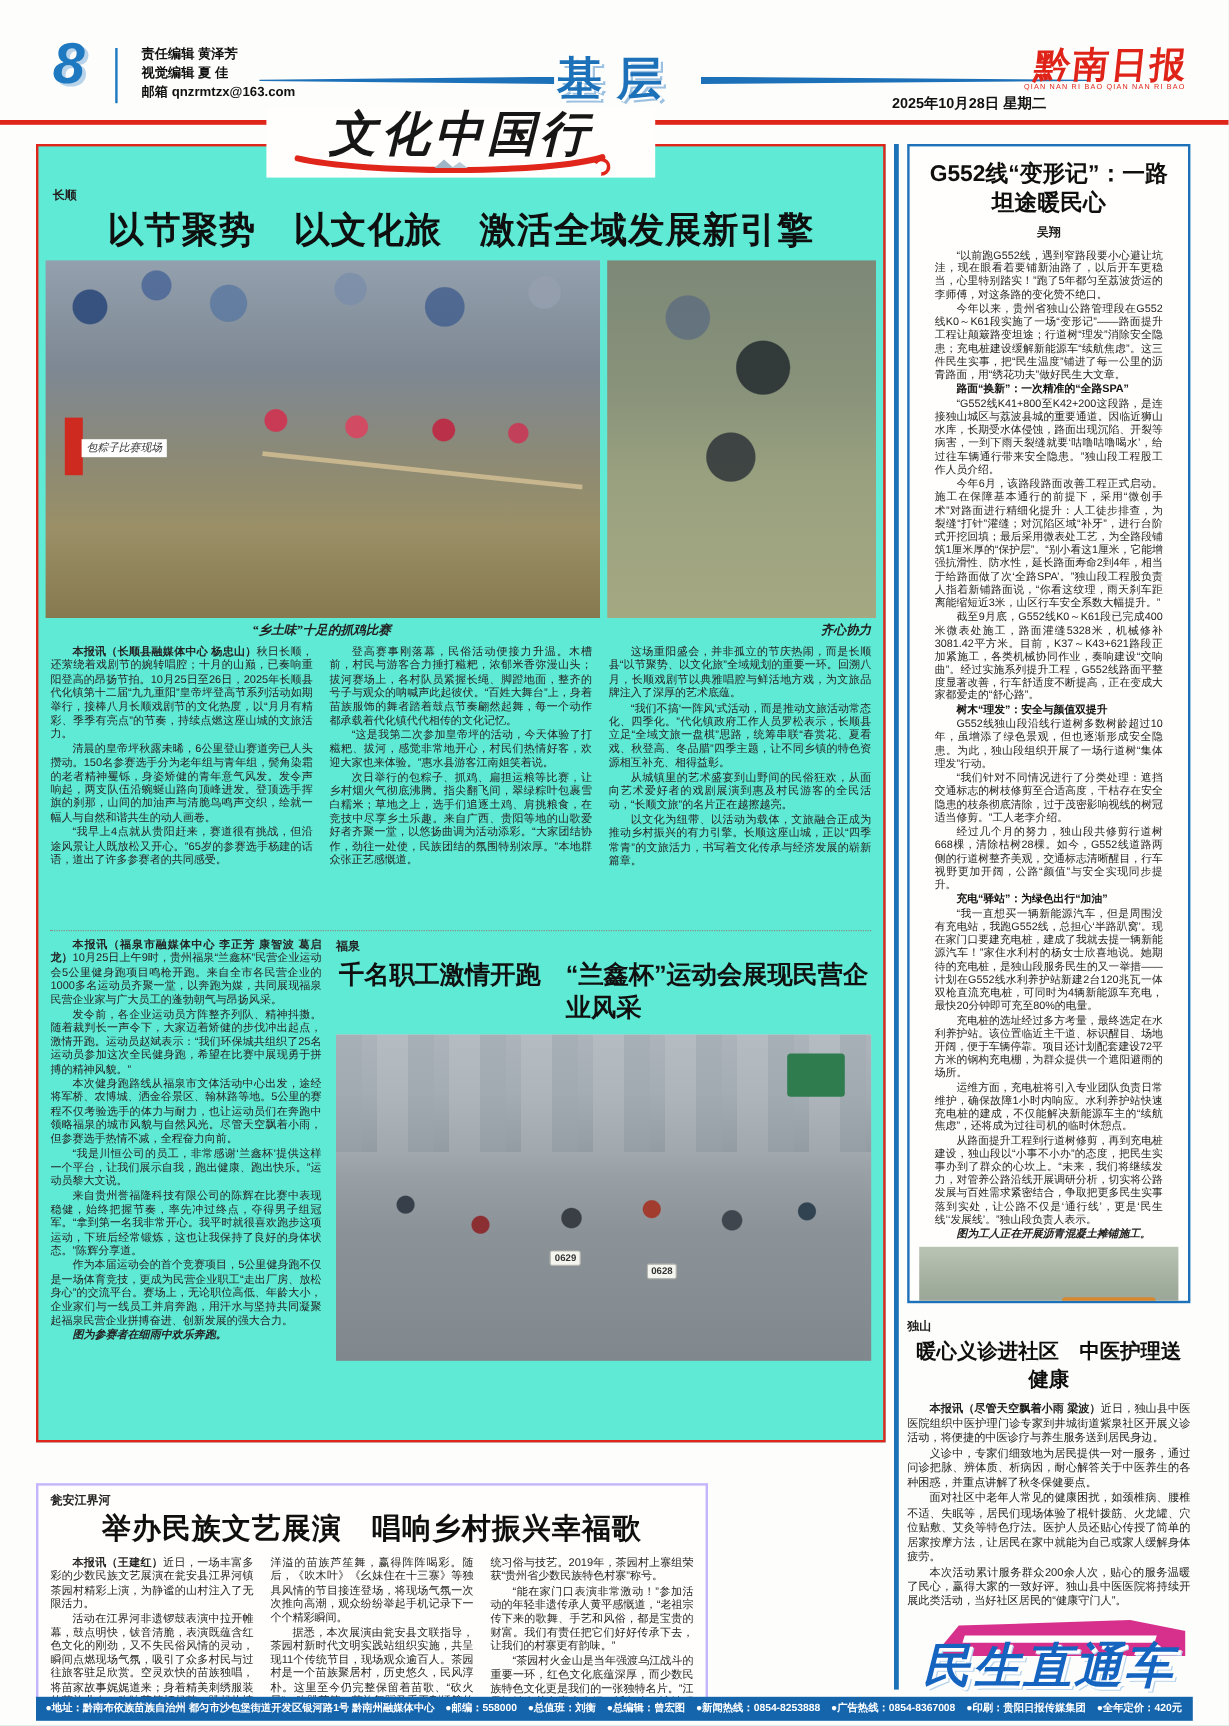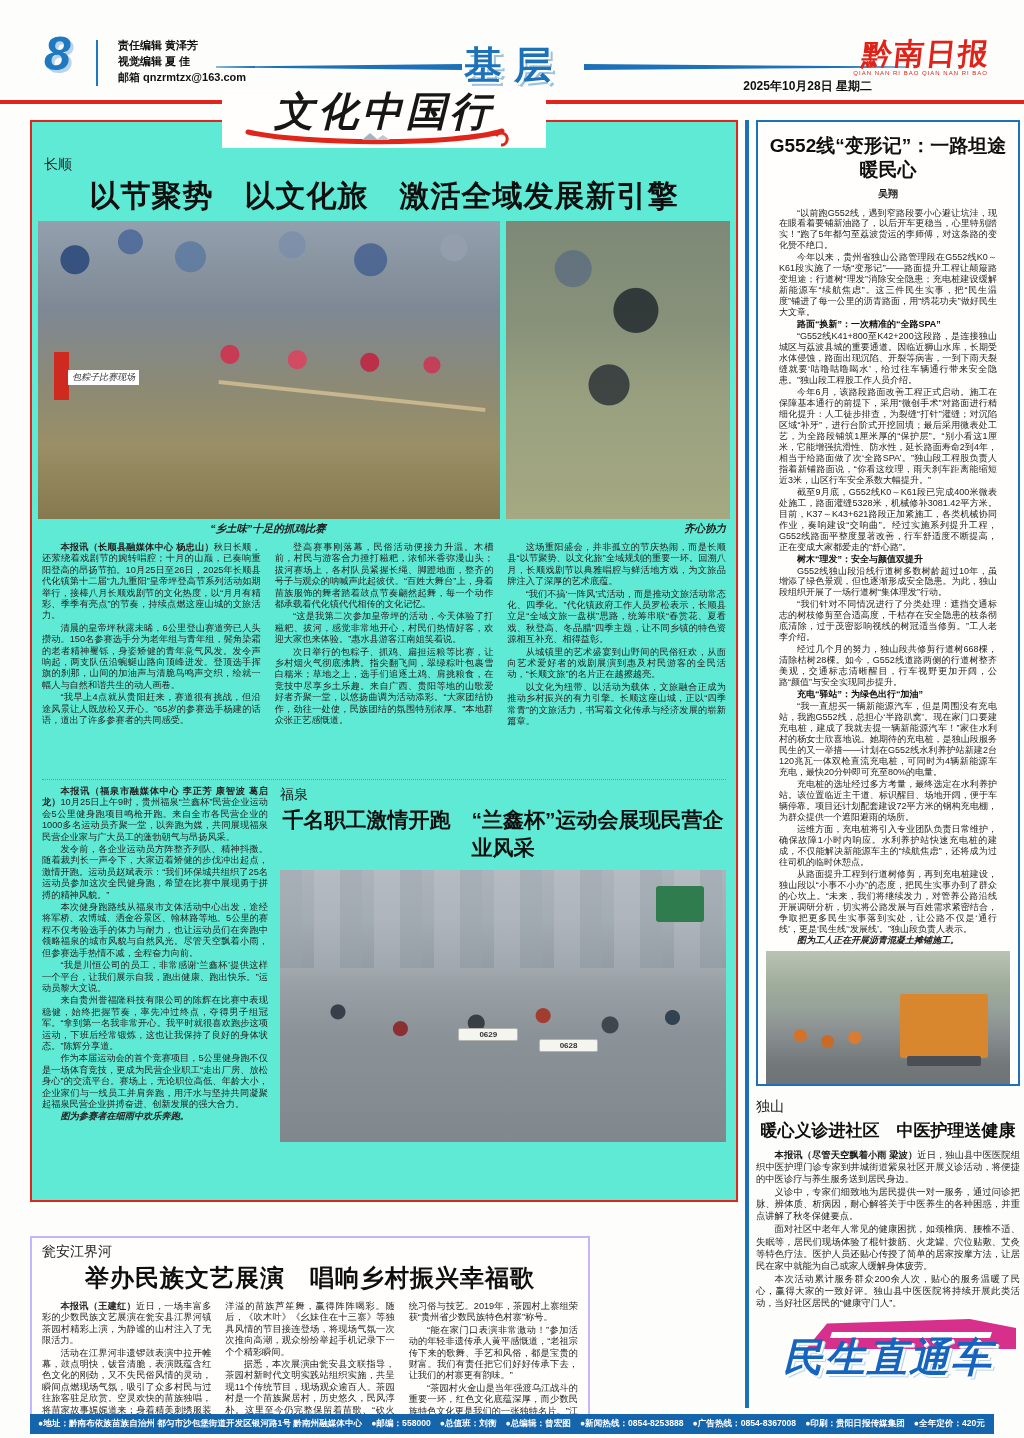--- a/index.html
+++ b/index.html
@@ -22,21 +22,21 @@
   .hdr-date{position:absolute;right:152px;top:78px;font-size:12px;font-weight:700;color:#111;}
   .red-rule{position:absolute;left:0;top:100px;width:1024px;height:4px;background:#e0251b;}
   
   .box-main{position:absolute;left:30px;top:120px;width:708px;height:1082px;border:2px solid #e0251b;
             box-sizing:border-box;display:flex;flex-direction:column;background:#5eead4;}
   .banner-logo{position:absolute;left:50%;top:-32px;transform:translateX(-50%);background:#fffefc;
                padding:0 22px;text-align:center;}
   .banner-text{font-family:"Liberation Serif","DejaVu Serif",serif;font-size:40px;font-weight:900;
                color:#161616;font-style:italic;letter-spacing:4px;line-height:1.1;}
   .banner-swash{display:block;margin:-8px auto 0;}
-  .kicker{font-size:14px;font-weight:400;color:#222;}
+  .kicker{font-size:10px;font-weight:700;color:#222;}
   .kicker-changshun{margin:34px 0 0 12px;}
   .headline-main{text-align:center;font-size:30px;font-weight:900;letter-spacing:1px;color:#0f0f0f;
                  margin:2px 6px 4px;}
   .photos{display:flex;gap:6px;padding:0 6px;height:298px;border-radius:25px;}
   .photo{position:relative;height:100%;overflow:hidden;}
   .photo-left{flex:0 0 462px;background:
     radial-gradient(circle at 8% 13%,rgba(40,70,120,.85) 0 14px,rgba(0,0,0,0) 15px),
     radial-gradient(circle at 20% 7%,rgba(70,100,150,.8) 0 12px,rgba(0,0,0,0) 13px),
     radial-gradient(circle at 33% 12%,rgba(90,120,160,.8) 0 15px,rgba(0,0,0,0) 16px),
     radial-gradient(circle at 55% 8%,rgba(120,140,170,.7) 0 13px,rgba(0,0,0,0) 14px),
@@ -78,33 +78,33 @@
     rgba(160,168,175,.5) 34px 60px);}
   .sign-green{position:absolute;right:5%;top:6%;width:48px;height:36px;background:#2f7d4f;border-radius:3px;}
   .runner-dots{position:absolute;left:0;right:0;top:42%;height:34%;background:
     radial-gradient(circle at 13% 30%,#37404a 0 7px,rgba(0,0,0,0) 8px),
     radial-gradient(circle at 27% 48%,#8c2f33 0 7px,rgba(0,0,0,0) 8px),
     radial-gradient(circle at 44% 42%,#3a3f45 0 8px,rgba(0,0,0,0) 9px),
     radial-gradient(circle at 59% 34%,#a23c2e 0 7px,rgba(0,0,0,0) 8px),
     radial-gradient(circle at 74% 44%,#3f464d 0 8px,rgba(0,0,0,0) 9px),
     radial-gradient(circle at 88% 36%,#314250 0 7px,rgba(0,0,0,0) 8px);}
   .bib{position:absolute;background:#f5f5f0;border:1px solid #b5b5b0;border-radius:2px;
-       font-size:8px;font-weight:700;color:#333;padding:0 20px;line-height:1.4;}
+       font-size:8px;font-weight:700;color:#333;padding:0 3px;line-height:1.4;margin-top:22px;}
   .bib1{left:40%;top:58%;}
   .bib2{left:58%;top:62%;}
   .note-italic{font-family:"Liberation Serif","DejaVu Serif",serif;font-style:italic;font-weight:700;
                text-indent:2em;margin-top:2px;}
   
   .box-wengan{position:absolute;left:30px;top:1236px;width:560px;height:194px;border:2px solid #c4b5fd;
               box-sizing:border-box;padding:5px 10px;background:#fffefc;overflow:hidden;}
   .headline-wengan{font-size:24px;font-weight:900;text-align:center;letter-spacing:1px;margin:1px 0 7px;color:#0f0f0f;}
   .wengan-cols{columns:3;column-gap:14px;height:128px;overflow:hidden;}
   
   .v-divider{position:absolute;left:745px;top:120px;width:4px;height:1288px;background:#1d71b8;}
-  .right-col{position:absolute;left:756px;top:120px;width:264px;}
+  .right-col{position:absolute;left:756px;top:120px;width:236px;}
   .box-g552{border:2px solid #1d71b8;box-sizing:border-box;height:966px;padding:8px 8px 6px;
             overflow:hidden;background:#fffefc;}
   .headline-g552{font-size:19px;font-weight:900;text-align:center;line-height:1.25;color:#0f0f0f;margin-top:4px;}
   .author{text-align:center;font-size:10px;font-weight:700;margin:5px 0 7px;}
   .g552-text{font-size:9px;line-height:1.22;text-align:justify;color:#242424;}
   .g552-text p{margin:0 13px 1px;text-indent:2em;}
   .subhead{font-weight:800;color:#111;}
   .photo-road{position:relative;width:100%;height:162px;margin-top:5px;overflow:hidden;background:
     linear-gradient(180deg,#b9c4b4 0%,#9fab9a 22%,#97a29a 35%,#8a8f91 50%,#72777a 70%,#6a6e71 100%);}
   .paver{position:absolute;right:9%;top:26%;width:36%;height:40%;background:#d8872e;border-radius:3px;}

